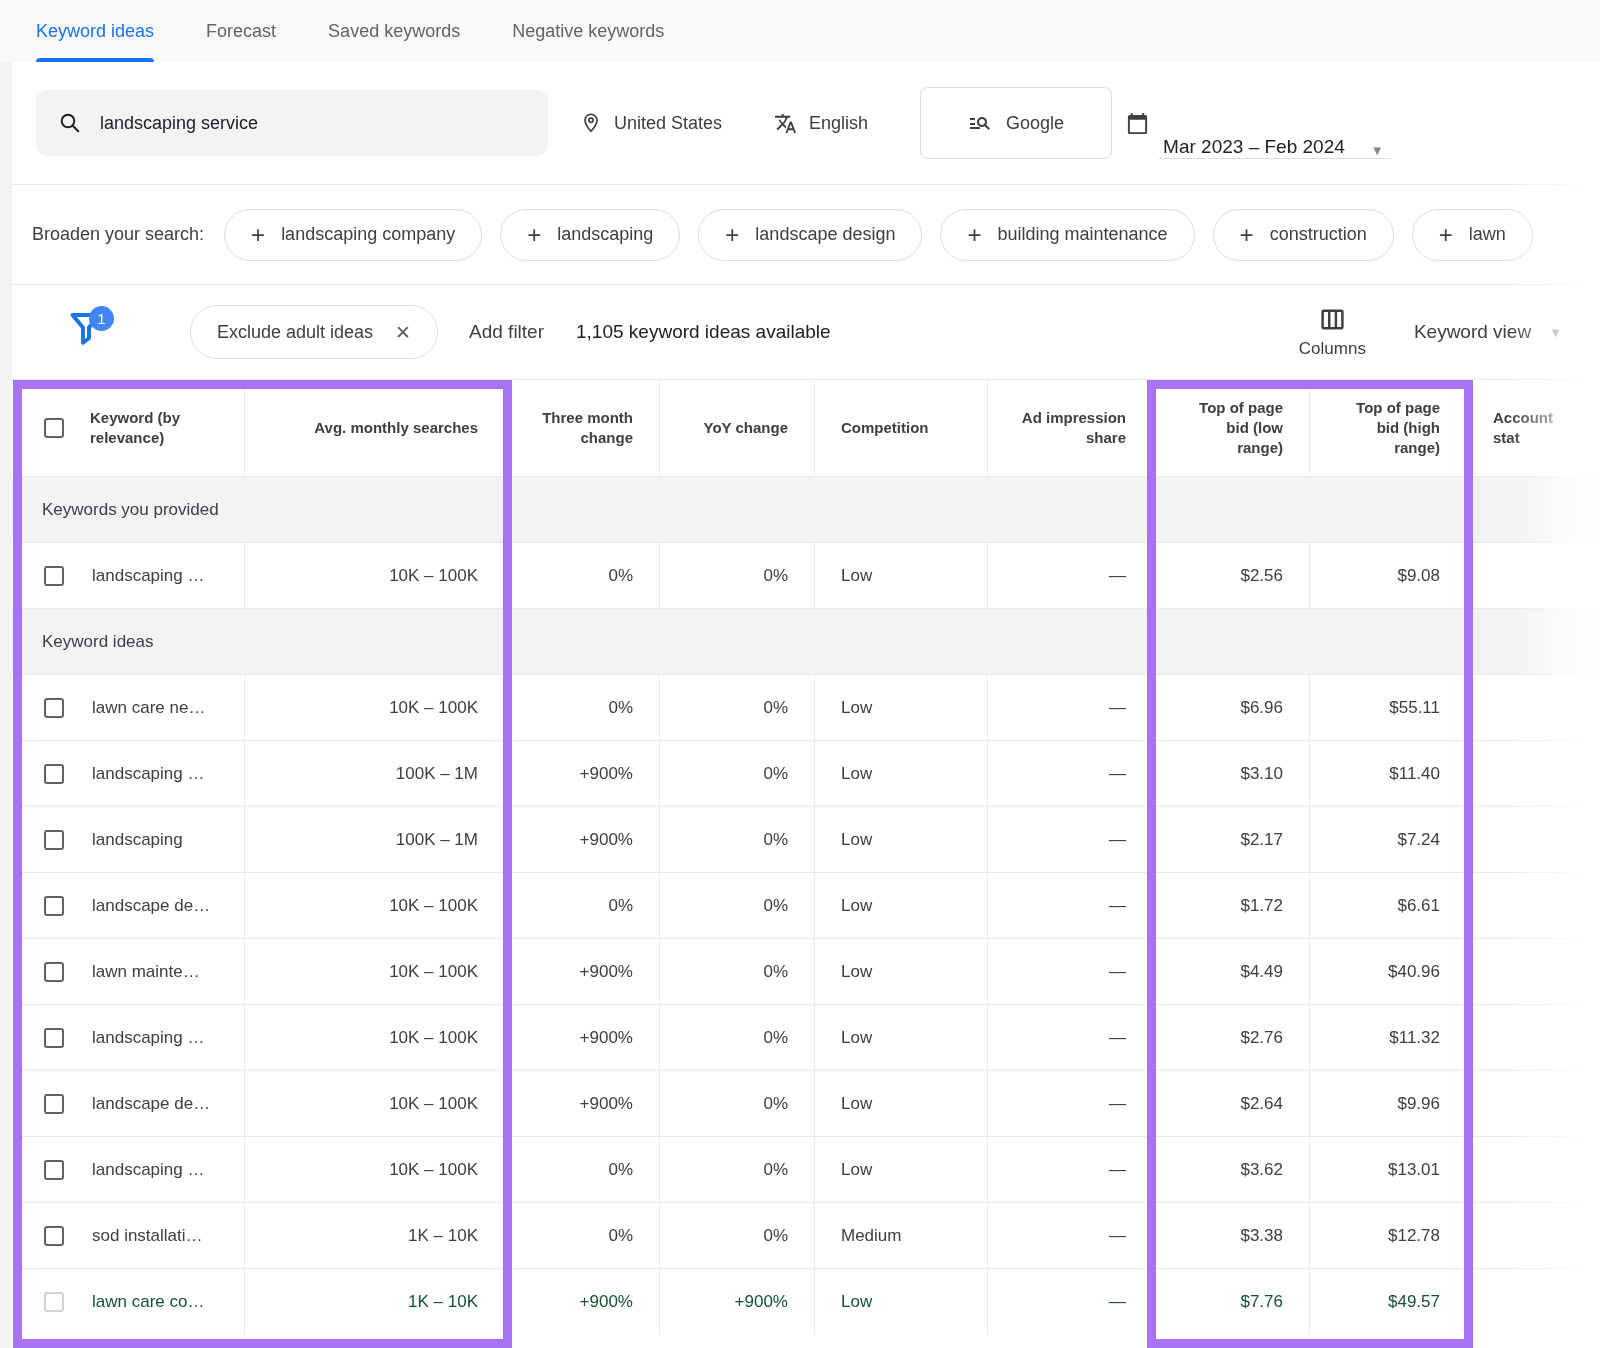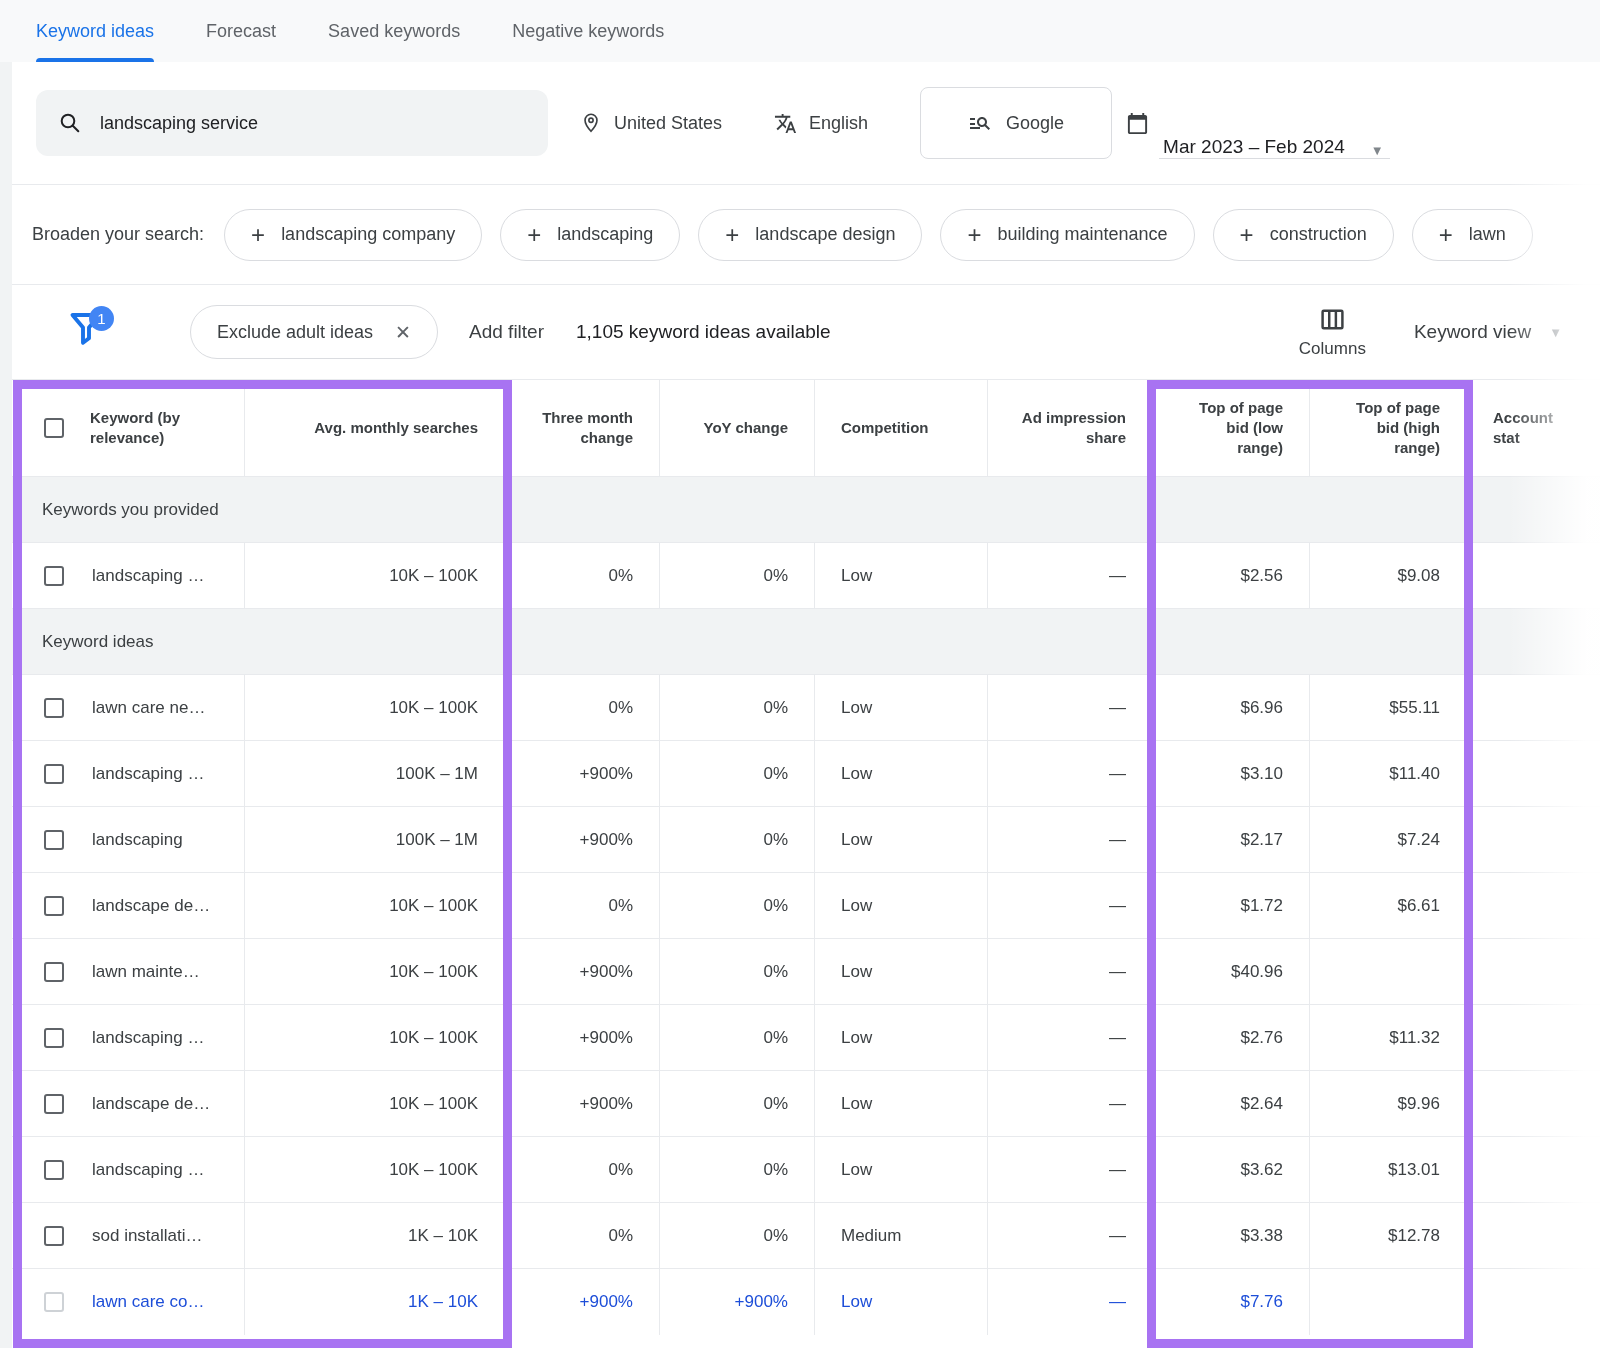--- a/index.html
+++ b/index.html
@@ -118,21 +118,21 @@
     border-right:1px solid var(--line);overflow:hidden;white-space:nowrap;
   }
   .dcell:last-child{border-right:none;}
   .dcell.al-r{justify-content:flex-end;}
   .dcell.first{padding-left:32px;gap:28px;}
   .checkbox{
     width:20px;height:20px;border:2px solid var(--text-gray);border-radius:3px;
     background:#fff;flex:none;cursor:pointer;
   }
   .drow.faded{color:#aeb3b8;}
-  .drow.faded .dcell{color:#1d4ed8;}
+  .drow.faded .dcell{color:#14532d;}
   .drow.faded .checkbox{border-color:#ced2d6;}
   
   .hl-box{position:absolute;border:9px solid var(--hl);pointer-events:none;z-index:10;}
   .hl-left{left:13px;top:380px;width:499px;height:968px;}
   .hl-right{left:1147px;top:380px;width:326px;height:968px;}
   .right-fade{
     position:absolute;top:62px;right:0;width:92px;height:1286px;z-index:5;pointer-events:none;
     background:linear-gradient(to right, rgba(255,255,255,0), rgba(255,255,255,0.97) 85%);
   }
   .icon{flex:none;display:inline-flex;}
@@ -469,20 +469,23 @@
           <div class="dcell al-r">
             <span>0%</span>
           </div>
           <div class="dcell">
             <span>Low</span>
           </div>
           <div class="dcell al-r">
             <span>—</span>
           </div>
           <div class="dcell al-r">
+            <span>$4.49</span>
+          </div>
+          <div class="dcell al-r">
             <span>$40.96</span>
           </div>
           <div class="dcell"></div>
         </div>
         <div class="grid drow">
           <div class="dcell first">
             <span class="checkbox"></span>
             <span>landscaping …</span>
           </div>
           <div class="dcell al-r">
@@ -607,20 +610,23 @@
             <span>+900%</span>
           </div>
           <div class="dcell">
             <span>Low</span>
           </div>
           <div class="dcell al-r">
             <span>—</span>
           </div>
           <div class="dcell al-r">
             <span>$7.76</span>
+          </div>
+          <div class="dcell al-r">
+            <span>$49.57</span>
           </div>
           <div class="dcell"></div>
         </div>
       </div>
   </div>
 
 </div>
 
 <div class="right-fade"></div>
 <div class="hl-box hl-left"></div>

